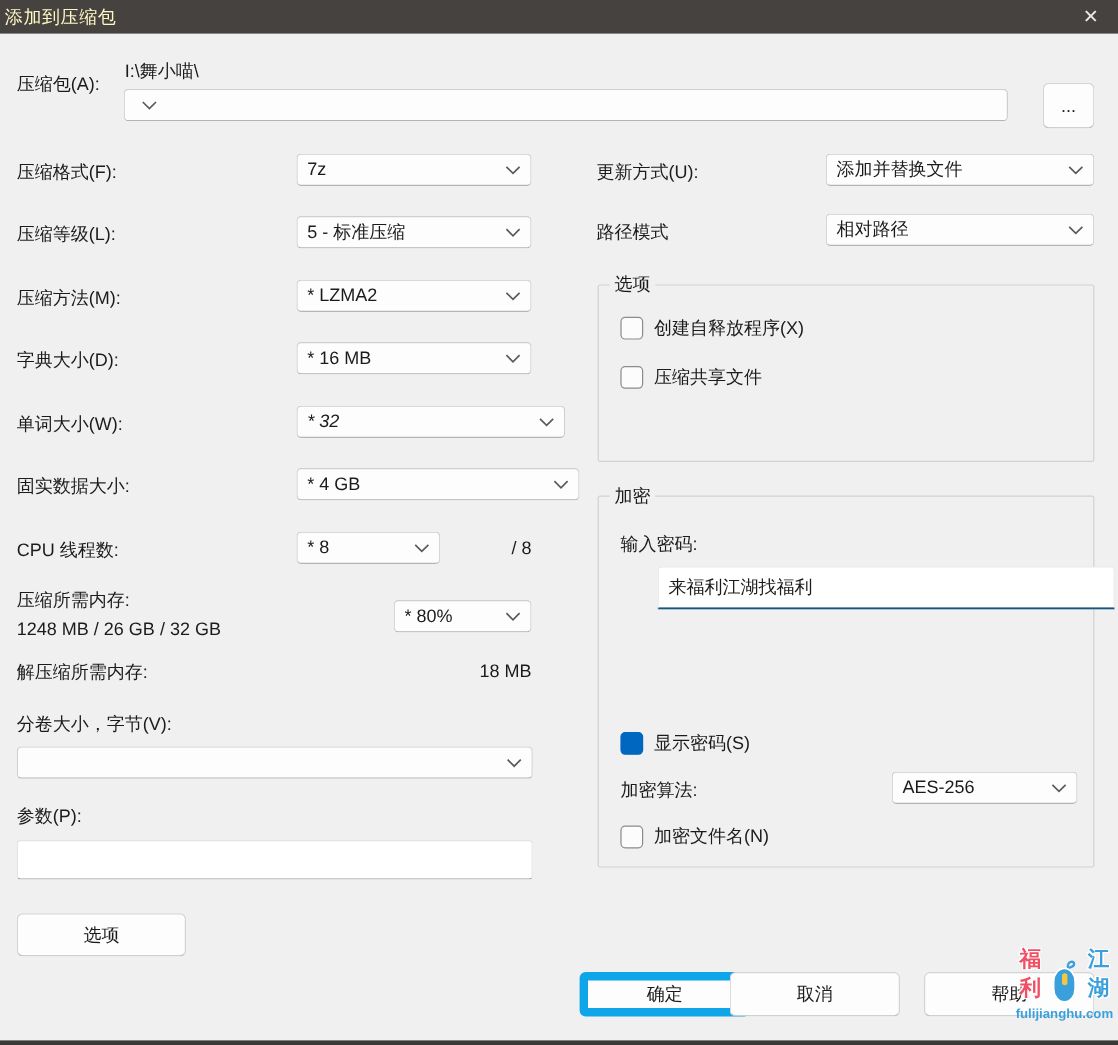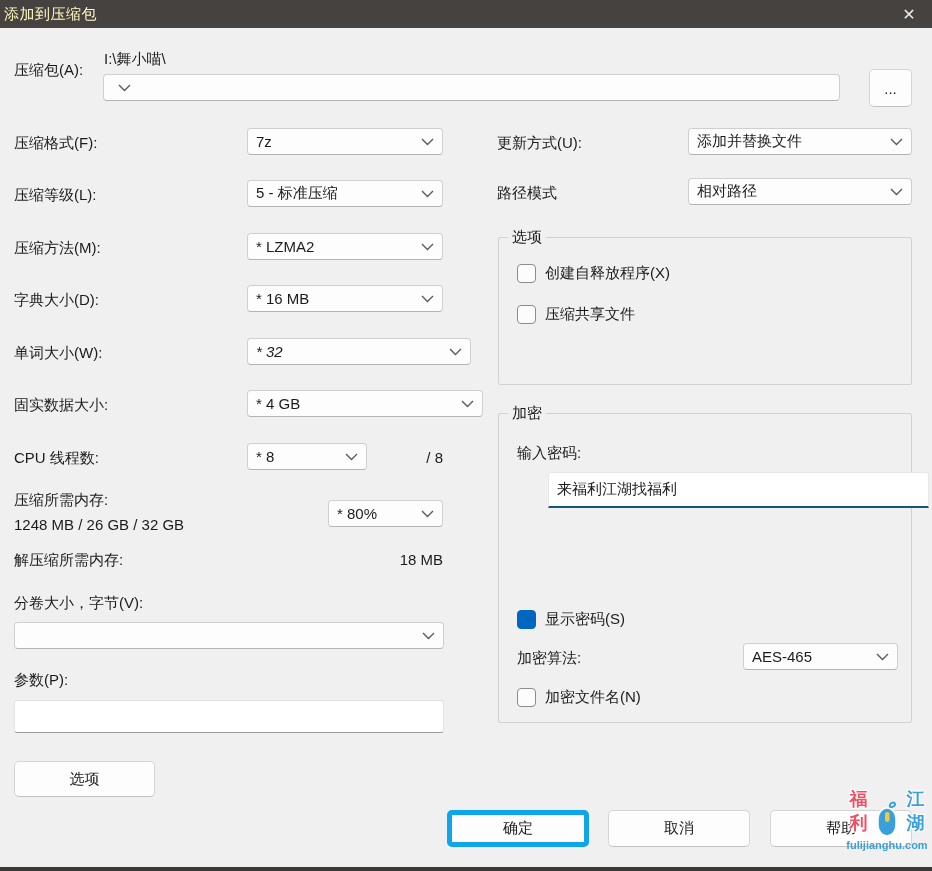--- a/index.html
+++ b/index.html
@@ -44,21 +44,21 @@
   .textbox.focused {
     border:1px solid #e8e8e8; border-bottom:2px solid #15567e; border-radius:3px 3px 0 0;
   }
   
   .btn {
     position:absolute; background:#fdfdfd;
     border:1px solid #d4d4d4; border-bottom-color:#c2c2c2; border-radius:5px;
     font-size:15px; display:flex; align-items:center; justify-content:center;
     cursor:pointer; color:#1b1b1b;
   }
-  .btn.primary { border:5px solid #0ea5e9; }
+  .btn.primary { border:7px solid #0ea5e9;margin-left:36px; }
   
   .group {
     position:absolute; border:1px solid #d2d1d0; border-radius:2px;
   }
   .group .legend {
     position:absolute; top:-10px; left:9px; background:#f0f0f0;
     padding:0 4px; font-size:15px;
   }
   
   .cbrow { position:absolute; display:flex; align-items:center; gap:9px; }
@@ -252,21 +252,21 @@
 
   <div class="cbrow" style="left:517px; top:610px;">
     <span class="cb checked">
       
     </span>
     <span class="cblabel">显示密码(S)</span>
   </div>
 
   <div class="lbl" style="left:517px; top:649px;">加密算法:</div>
   <div class="combo" style="left:743px; top:643px; width:155px;">
-    <span class="cval">AES-465</span>
+    <span class="cval">AES-256</span>
     <span class="chev">
         <svg width="13" height="8" viewBox="0 0 13 8">
           <polyline points="1,1 6.5,6.5 12,1" fill="none" stroke="#5a5a5a" stroke-width="1.4"></polyline>
         </svg>
       </span>
   </div>
 
   <div class="cbrow" style="left:517px; top:688px;">
     <span class="cb"></span>
     <span class="cblabel">加密文件名(N)</span>

